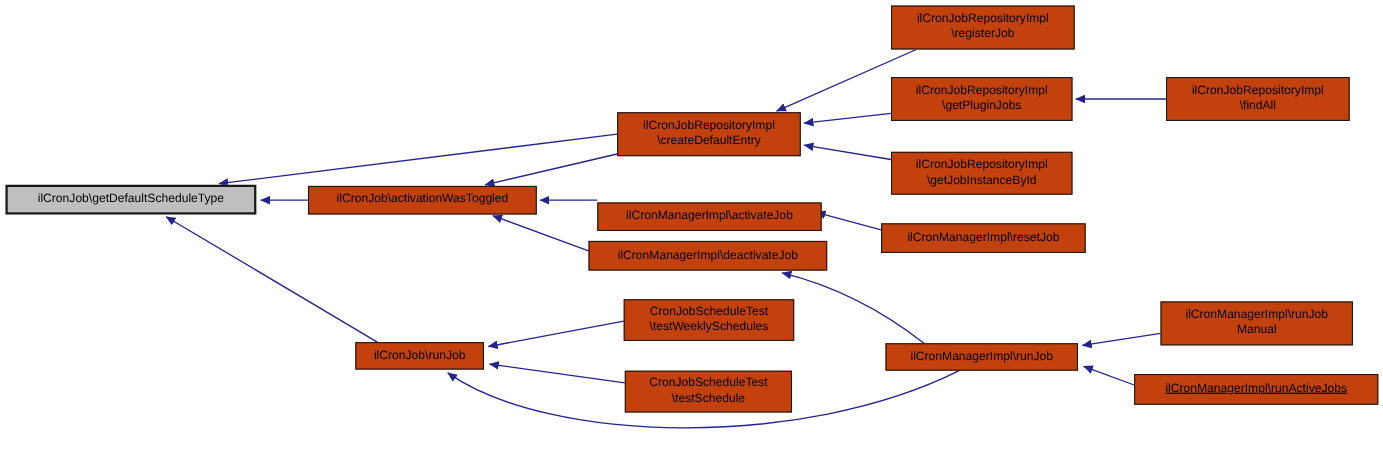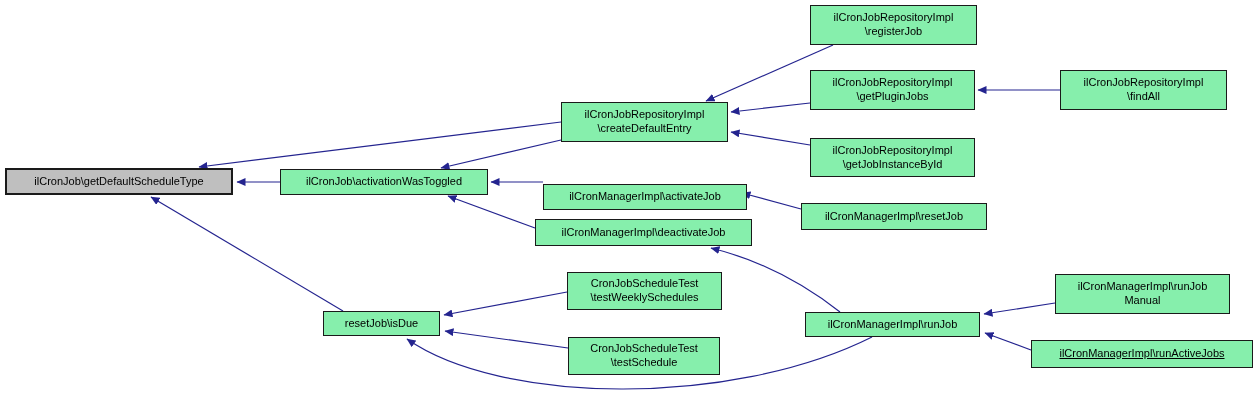--- a/index.html
+++ b/index.html
@@ -12,21 +12,21 @@
     overflow: hidden;
   }
   #edges {
     position: absolute;
     left: 0; top: 0;
     width: 1257px; height: 411px;
   }
   .node {
     position: absolute;
     box-sizing: border-box;
-    background: #86efac;
+    background: #c2410c;
     border: 1px solid #1a1a1a;
     color: #000000;
     font-size: 11px;
     line-height: 1.27;
     display: flex;
     align-items: center;
     justify-content: center;
     text-align: center;
     white-space: pre-line;
     cursor: pointer;
@@ -66,21 +66,21 @@
         <path d="M 567 292 L 444 315" class="edge" stroke="#24248f" marker-end="url(#arrowhead)"></path>
         <path d="M 568 348 L 445 331" class="edge" stroke="#24248f" marker-end="url(#arrowhead)"></path>
         <path d="M 872 337 C 730 408 500 404 407 339" class="edge" stroke="#24248f" marker-end="url(#arrowhead)"></path>
         <path d="M 1055 303 L 984 314" class="edge" stroke="#24248f" marker-end="url(#arrowhead)"></path>
         <path d="M 1031 350 L 985 333" class="edge" stroke="#24248f" marker-end="url(#arrowhead)"></path>
       </g>
   </svg>
   <div id="node-layer">
       <div class="node highlighted" style="left: 5px; top: 168px; width: 228px; height: 27px;"><span>ilCronJob\getDefaultScheduleType</span></div>
       <div class="node" style="left: 280px; top: 169px; width: 208px; height: 26px;"><span>ilCronJob\activationWasToggled</span></div>
-      <div class="node" style="left: 323px; top: 311px; width: 117px; height: 25px;"><span>resetJob\isDue</span></div>
+      <div class="node" style="left: 323px; top: 311px; width: 117px; height: 25px;"><span>ilCronJob\runJob</span></div>
       <div class="node" style="left: 561px; top: 102px; width: 167px; height: 40px;"><span>ilCronJobRepositoryImpl
 \createDefaultEntry</span></div>
       <div class="node" style="left: 543px; top: 169px; width: 204px; height: 26px; margin-top: 15px;"><span>ilCronManagerImpl\activateJob</span></div>
       <div class="node" style="left: 535px; top: 219px; width: 217px; height: 27px;"><span>ilCronManagerImpl\deactivateJob</span></div>
       <div class="node" style="left: 567px; top: 272px; width: 155px; height: 38px;"><span>CronJobScheduleTest
 \testWeeklySchedules</span></div>
       <div class="node" style="left: 568px; top: 337px; width: 152px; height: 38px;"><span>CronJobScheduleTest
 \testSchedule</span></div>
       <div class="node" style="left: 810px; top: 5px; width: 167px; height: 40px;"><span>ilCronJobRepositoryImpl
 \registerJob</span></div>

